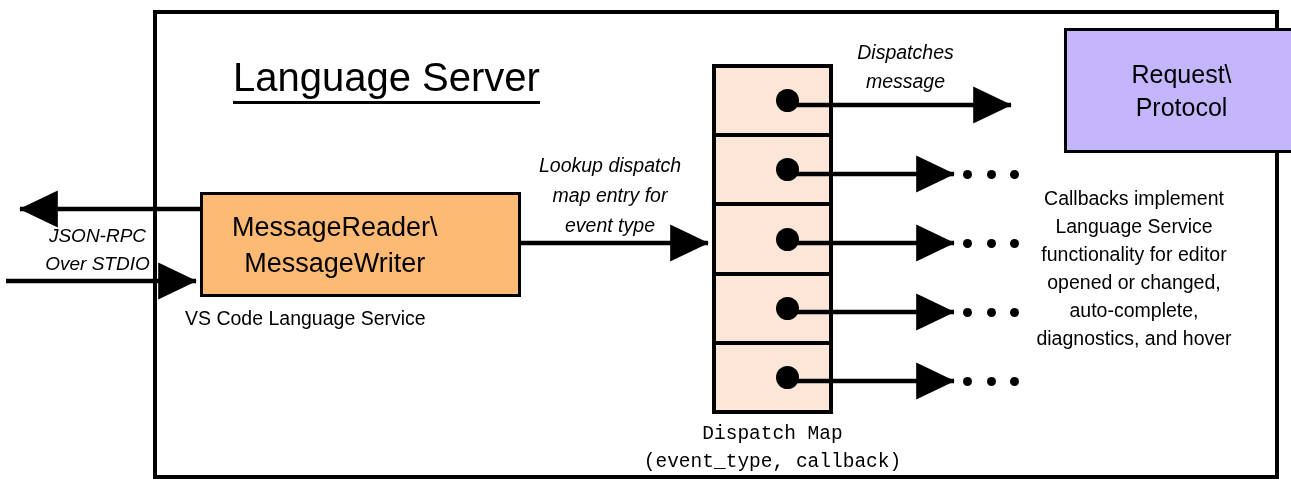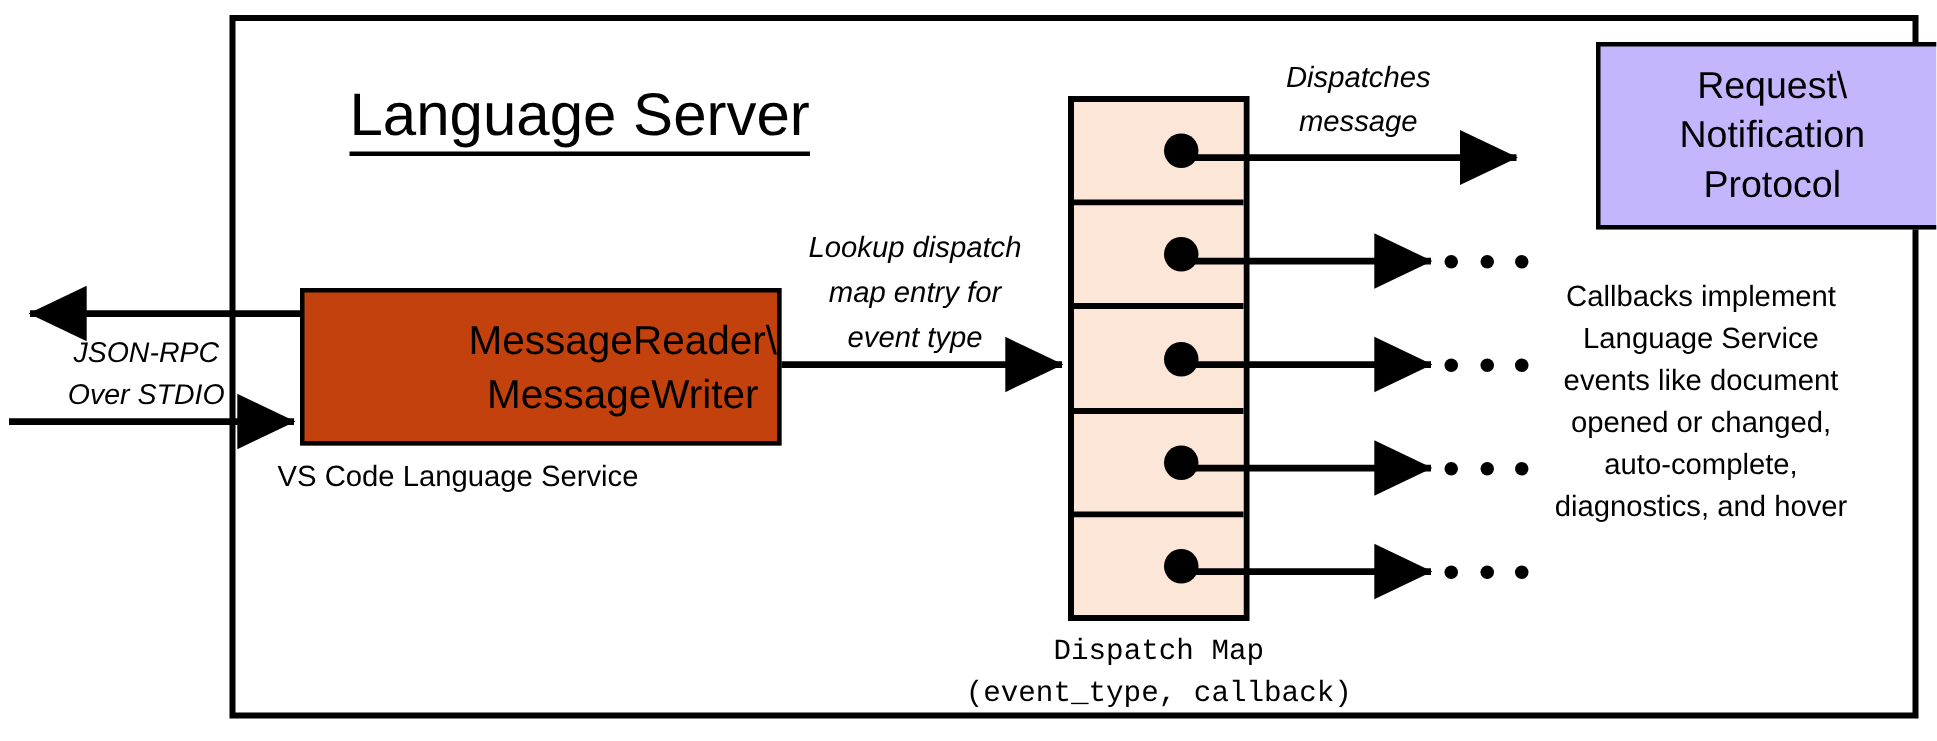--- a/index.html
+++ b/index.html
@@ -45,26 +45,27 @@
     border-bottom: 3px solid #000;
     padding-bottom: 2px;
   }
 
   
   #message-io-box {
     left: 200px;
     top: 192px;
     width: 321px;
     height: 105px;
-    background: #c2410c;
+    background: #fdba74;
     border: 3px solid #000;
     box-sizing: border-box;
     display: flex;
     align-items: center;
-    justify-content: flex-end;
+    justify-content: flex-start;
+    padding-left: 29px;
   }
   #message-io-box .boxtext {
     font-size: 27px;
     line-height: 36px;
     text-align: center;
   }
   #message-io-caption {
     left: 185px;
     top: 305px;
     width: 352px;
@@ -251,28 +252,27 @@
       </div>
   </div>
   <div class="abs" id="dispatch-map-caption">
     <div>Dispatch Map</div>
     <div>(event_type, callback)</div>
   </div>
 
   <div class="abs" id="callback-box">
     <div class="boxtext">
       <div>Request\</div>
-      <div>Notification</div>
       <div>Protocol</div>
     </div>
   </div>
   <div class="abs" id="callback-caption">
     <div>Callbacks implement</div>
     <div>Language Service</div>
-    <div>events like document</div>
+    <div>functionality for editor</div>
     <div>opened or changed,</div>
     <div>auto-complete,</div>
     <div>diagnostics, and hover</div>
   </div>
 
   <svg class="abs" id="wires" viewBox="0 0 1291 494">
     <defs>
       <marker id="ah" markerWidth="9" markerHeight="9" refX="8.4" refY="4.5" orient="auto" markerUnits="strokeWidth">
         <path d="M0,0.4 L8.6,4.5 L0,8.6 z" fill="#000"></path>
       </marker>

